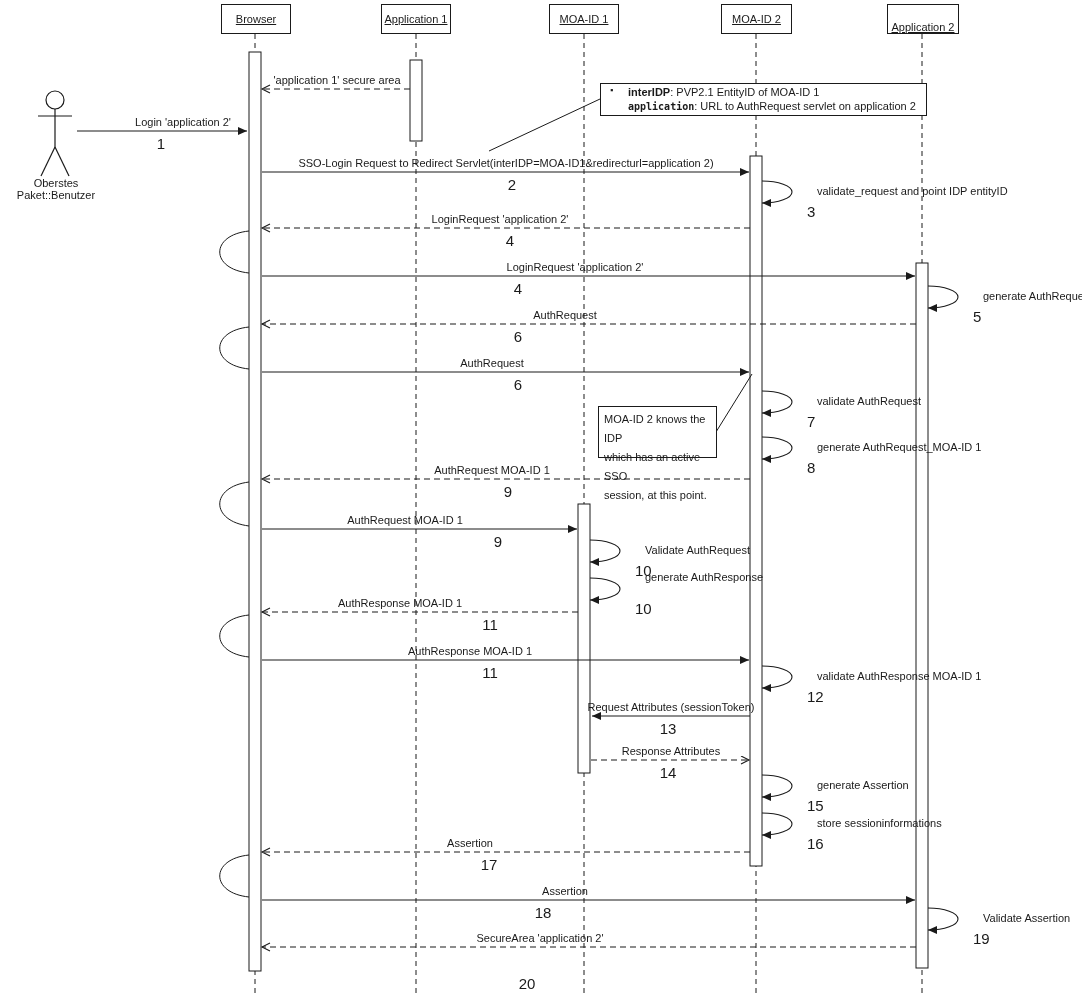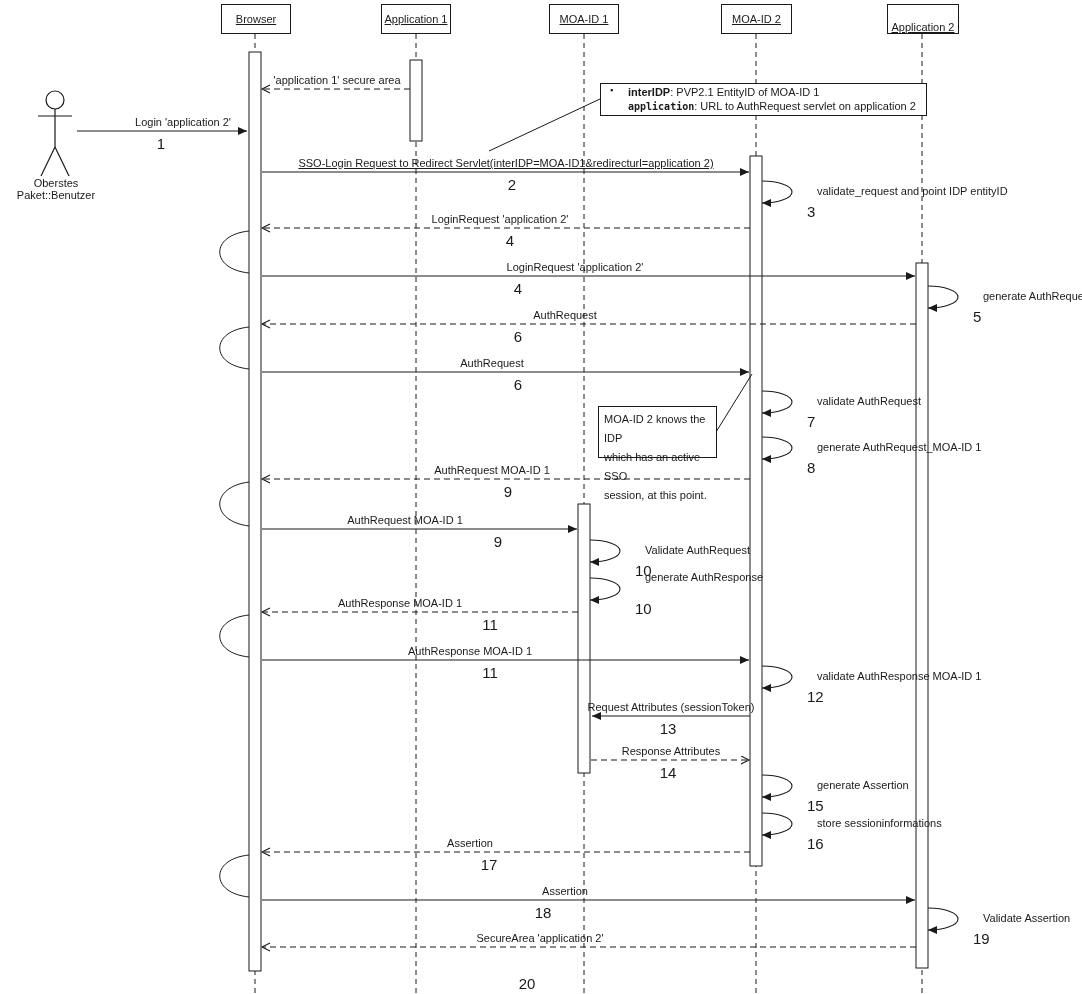--- a/index.html
+++ b/index.html
@@ -134,21 +134,21 @@
   <div class="note-box" id="note-sso">
     <div>MOA-ID 2 knows the IDP</div>
     <div>which has an active SSO</div>
     <div>session, at this point.</div>
   </div>
 
   <div id="labels-layer">
       <div class="message-label" style="left: 337px; top: 74px; transform: translateX(-50%);">'application 1' secure area</div>
       <div class="message-label" style="left: 163px; top: 116px; transform: translateX(-50%); margin-left: 20px;">Login 'application 2'</div>
       <div class="sequence-number" style="left: 161px; top: 135px; transform: translateX(-50%);">1</div>
-      <div class="message-label" style="left: 506px; top: 157px; transform: translateX(-50%); text-decoration: underline;">SSO-Login Request to Redirect Servlet(interIDP=MOA-ID1&amp;redirecturl=application 2)</div>
+      <div class="message-label" style="left: 506px; top: 157px; transform: translateX(-50%);">SSO-Login Request to Redirect Servlet(interIDP=MOA-ID1&amp;redirecturl=application 2)</div>
       <div class="sequence-number" style="left: 512px; top: 176px; transform: translateX(-50%);">2</div>
       <div class="message-label" style="left: 817px; top: 185px;">validate_request and point IDP entityID</div>
       <div class="sequence-number" style="left: 807px; top: 203px;">3</div>
       <div class="message-label" style="left: 500px; top: 213px; transform: translateX(-50%);">LoginRequest 'application 2'</div>
       <div class="sequence-number" style="left: 510px; top: 232px; transform: translateX(-50%);">4</div>
       <div class="message-label" style="left: 575px; top: 261px; transform: translateX(-50%);">LoginRequest 'application 2'</div>
       <div class="sequence-number" style="left: 518px; top: 280px; transform: translateX(-50%);">4</div>
       <div class="message-label" style="left: 983px; top: 290px;">generate AuthRequest</div>
       <div class="sequence-number" style="left: 973px; top: 308px;">5</div>
       <div class="message-label" style="left: 565px; top: 309px; transform: translateX(-50%);">AuthRequest</div>

